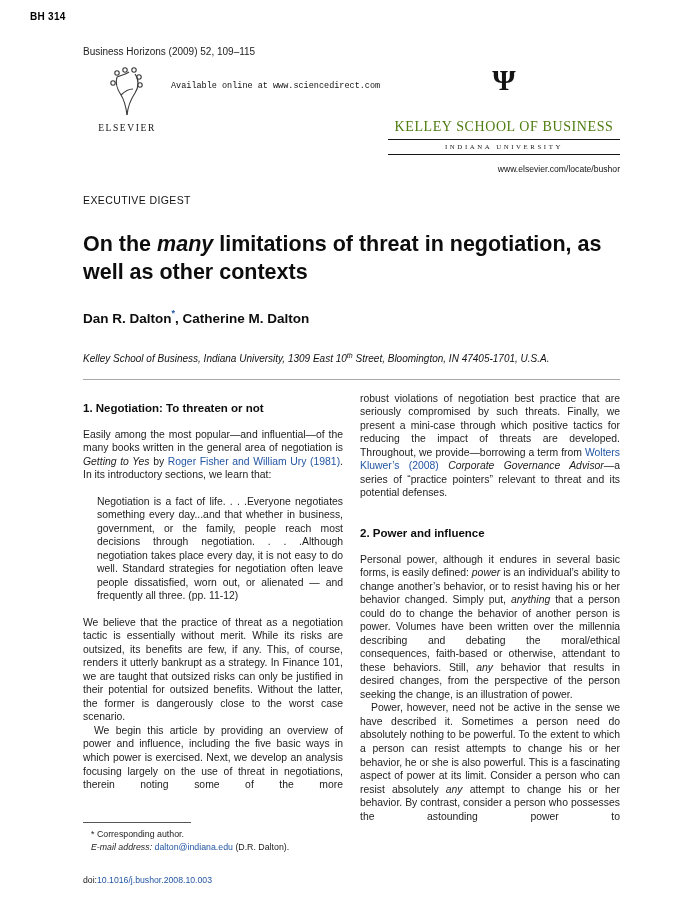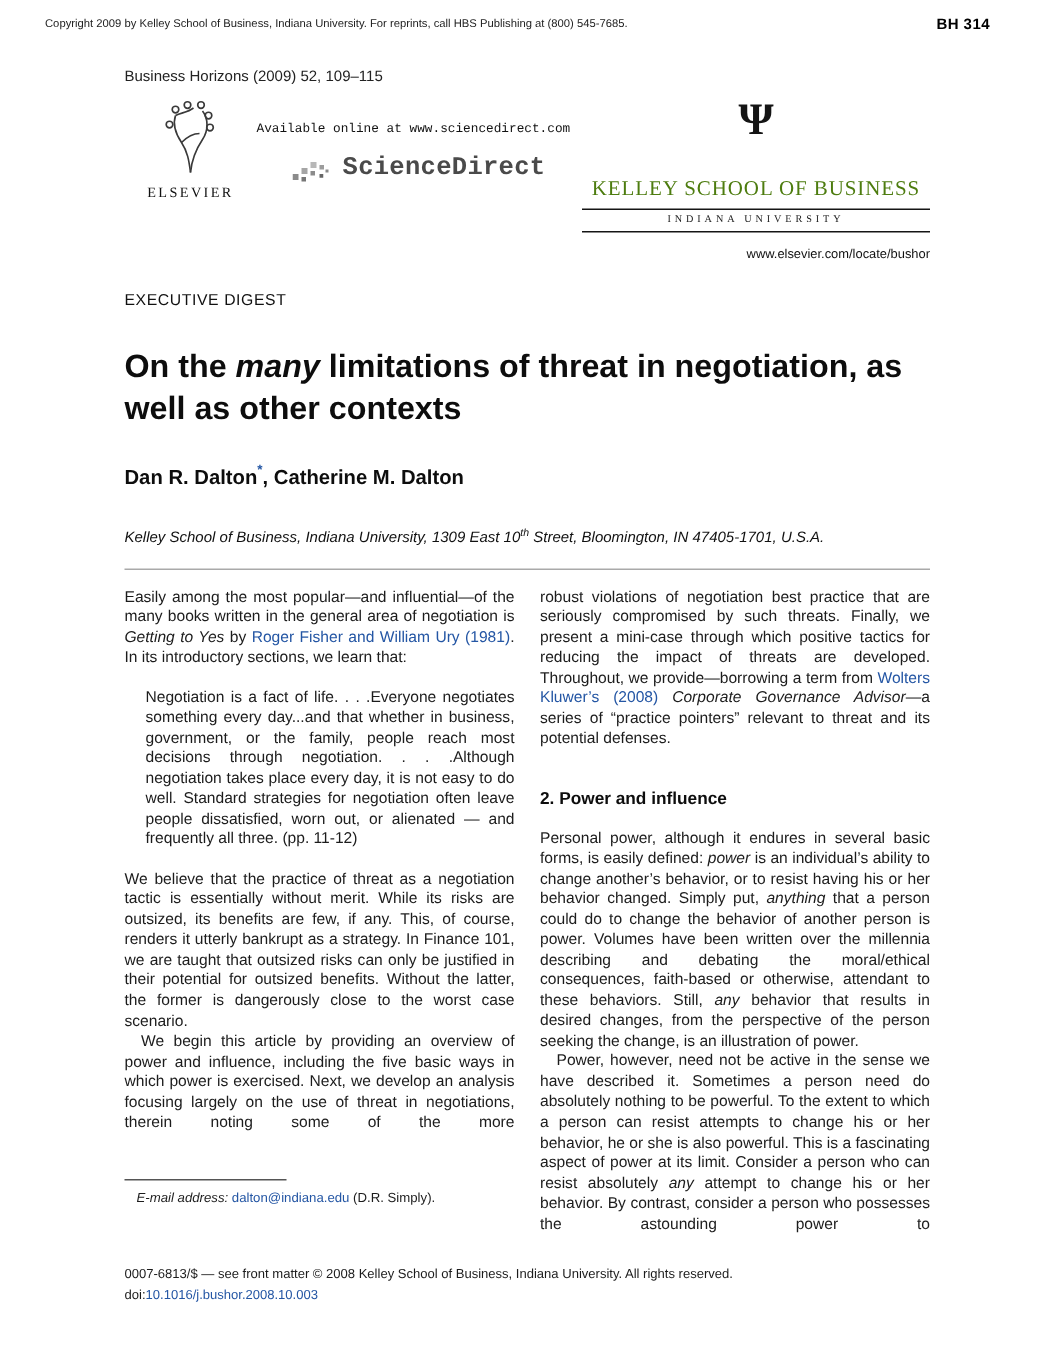--- a/index.html
+++ b/index.html
@@ -56,21 +56,20 @@
   .footnote em { font-style:italic; }
 
   .pgfooter { margin-top:20px; font-size:8.7px; line-height:1.6; color:#1c1c1c; }
 </style>
 </head>
 <body>
 
 <div class="page">
 
   <div class="topbar">
-    <span class="copyright">Copyright 2009 by Kelley School of Business, Indiana University. For reprints, call HBS Publishing at (800) 545-7685.</span>
     <span class="bh-code">BH 314</span>
   </div>
 
   <div class="content">
 
     <div class="journal-ref">
       <span>Business Horizons (2009) </span><b>52</b><span>, 109–115</span>
     </div>
 
     <div class="mast">
@@ -88,35 +87,20 @@
             <circle cx="34" cy="12" r="2.2"></circle>
             <circle cx="8" cy="18" r="2.2"></circle>
             <circle cx="35" cy="20" r="2.2"></circle>
           </g>
         </svg>
         <div class="els-word">ELSEVIER</div>
       </div>
 
       <div class="sd-block">
         <div class="avail">Available online at www.sciencedirect.com</div>
-        <div class="sd-logo">
-          <svg width="26" height="18" viewBox="0 0 26 18" aria-hidden="true">
-            <g>
-              <rect x="0" y="12" width="4" height="4" fill="#8b8b8b"></rect>
-              <rect x="6" y="8" width="4" height="4" fill="#a5a5a5"></rect>
-              <rect x="12" y="4" width="4" height="4" fill="#b8b8b8"></rect>
-              <rect x="6" y="14" width="3" height="3" fill="#777777"></rect>
-              <rect x="12" y="10" width="3" height="3" fill="#8b8b8b"></rect>
-              <rect x="18" y="6" width="3" height="3" fill="#9c9c9c"></rect>
-              <rect x="18" y="12" width="2.5" height="2.5" fill="#666666"></rect>
-              <rect x="22" y="9" width="2" height="2" fill="#8b8b8b"></rect>
-            </g>
-          </svg>
-          <span class="sd-word">ScienceDirect</span>
-        </div>
       </div>
 
       <div class="kelley">
         <div class="trident">Ψ</div>
         <div class="kelley-name">KELLEY SCHOOL OF BUSINESS</div>
         <div class="iu-label">INDIANA UNIVERSITY</div>
         <div class="locate">www.elsevier.com/locate/bushor</div>
       </div>
 
     </div>
@@ -127,38 +111,39 @@
 
     <div class="authors"><span>Dan R. Dalton</span><sup class="lnk">*</sup><span>, Catherine M. Dalton</span></div>
 
     <div class="affil"><span>Kelley School of Business, Indiana University, 1309 East 10</span><sup>th</sup><span> Street, Bloomington, IN 47405-1701, U.S.A.</span></div>
 
     <div class="head-rule"></div>
 
     <div class="cols">
 
       <div class="col">
+        <h2 class="sec">1. Negotiation: To threaten or not</h2>
         <p class="body"><span>Easily among the most popular—and influential—of the many books written in the general area of negotiation is </span><em class="it">Getting to Yes</em><span> by </span><span class="lnk">Roger Fisher and William Ury (1981)</span><span>. In its introductory sections, we learn that:</span></p>
         <blockquote class="bq">Negotiation is a fact of life. . . .Everyone negotiates something every day...and that whether in business, government, or the family, people reach most decisions through negotiation. . . .Although negotiation takes place every day, it is not easy to do well. Standard strategies for negotiation often leave people dissatisfied, worn out, or alienated — and frequently all three. (pp. 11-12)</blockquote>
         <p class="body">We believe that the practice of threat as a negotiation tactic is essentially without merit. While its risks are outsized, its benefits are few, if any. This, of course, renders it utterly bankrupt as a strategy. In Finance 101, we are taught that outsized risks can only be justified in their potential for outsized benefits. Without the latter, the former is dangerously close to the worst case scenario.</p>
         <p class="body ind cont">We begin this article by providing an overview of power and influence, including the five basic ways in which power is exercised. Next, we develop an analysis focusing largely on the use of threat in negotiations, therein noting some of the more</p>
         <div class="footnote">
           <div class="fn-sep"></div>
-          <div class="fn-line"><em>E-mail address: </em><span class="lnk">dalton@indiana.edu</span><span> (D.R. Simply).</span></div>
+          <div class="fn-line"><span>*</span><span> Corresponding author.</span></div>
+          <div class="fn-line"><em>E-mail address: </em><span class="lnk">dalton@indiana.edu</span><span> (D.R. Dalton).</span></div>
         </div>
       </div>
 
       <div class="col">
         <p class="body"><span>robust violations of negotiation best practice that are seriously compromised by such threats. Finally, we present a mini-case through which positive tactics for reducing the impact of threats are developed. Throughout, we provide—borrowing a term from </span><span class="lnk">Wolters Kluwer’s (2008)</span><span> </span><em class="it">Corporate Governance Advisor</em><span>—a series of “practice pointers” relevant to threat and its potential defenses.</span></p>
         <h2 class="sec sec-2">2. Power and influence</h2>
         <p class="body"><span>Personal power, although it endures in several basic forms, is easily defined: </span><em class="it">power</em><span> is an individual’s ability to change another’s behavior, or to resist having his or her behavior changed. Simply put, </span><em class="it">anything</em><span> that a person could do to change the behavior of another person is power. Volumes have been written over the millennia describing and debating the moral/ethical consequences, faith-based or otherwise, attendant to these behaviors. Still, </span><em class="it">any</em><span> behavior that results in desired changes, from the perspective of the person seeking the change, is an illustration of power.</span></p>
         <p class="body ind cont"><span>Power, however, need not be active in the sense we have described it. Sometimes a person need do absolutely nothing to be powerful. To the extent to which a person can resist attempts to change his or her behavior, he or she is also powerful. This is a fascinating aspect of power at its limit. Consider a person who can resist absolutely </span><em class="it">any</em><span> attempt to change his or her behavior. By contrast, consider a person who possesses the astounding power to</span></p>
       </div>
 
     </div>
 
     <div class="pgfooter">
-      <div>0007-6813/$ — see front matter © 2008 Kelley School of Business, Indiana University. All rights reserved.</div>
       <div><span>doi:</span><span class="lnk">10.1016/j.bushor.2008.10.003</span></div>
     </div>
 
   </div>
 </div>
 
 </body></html>

